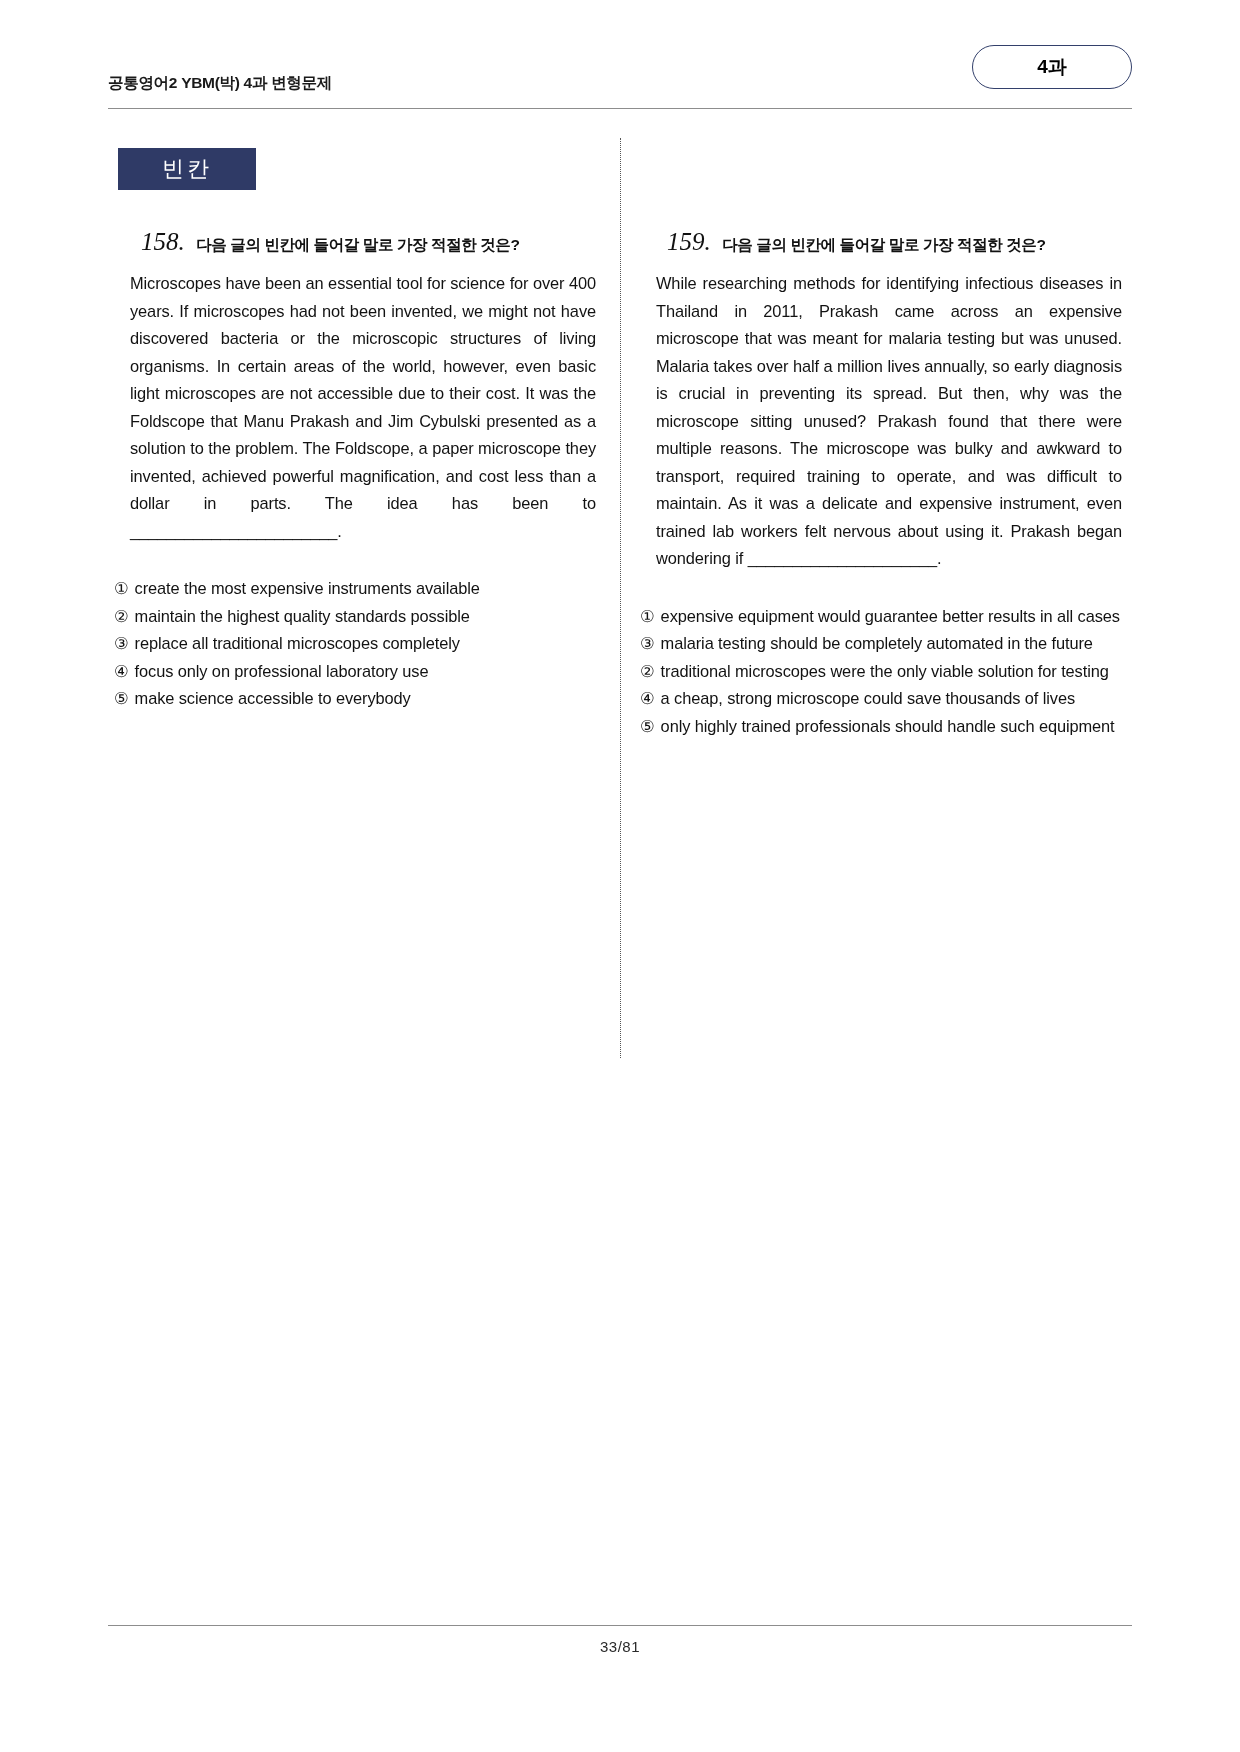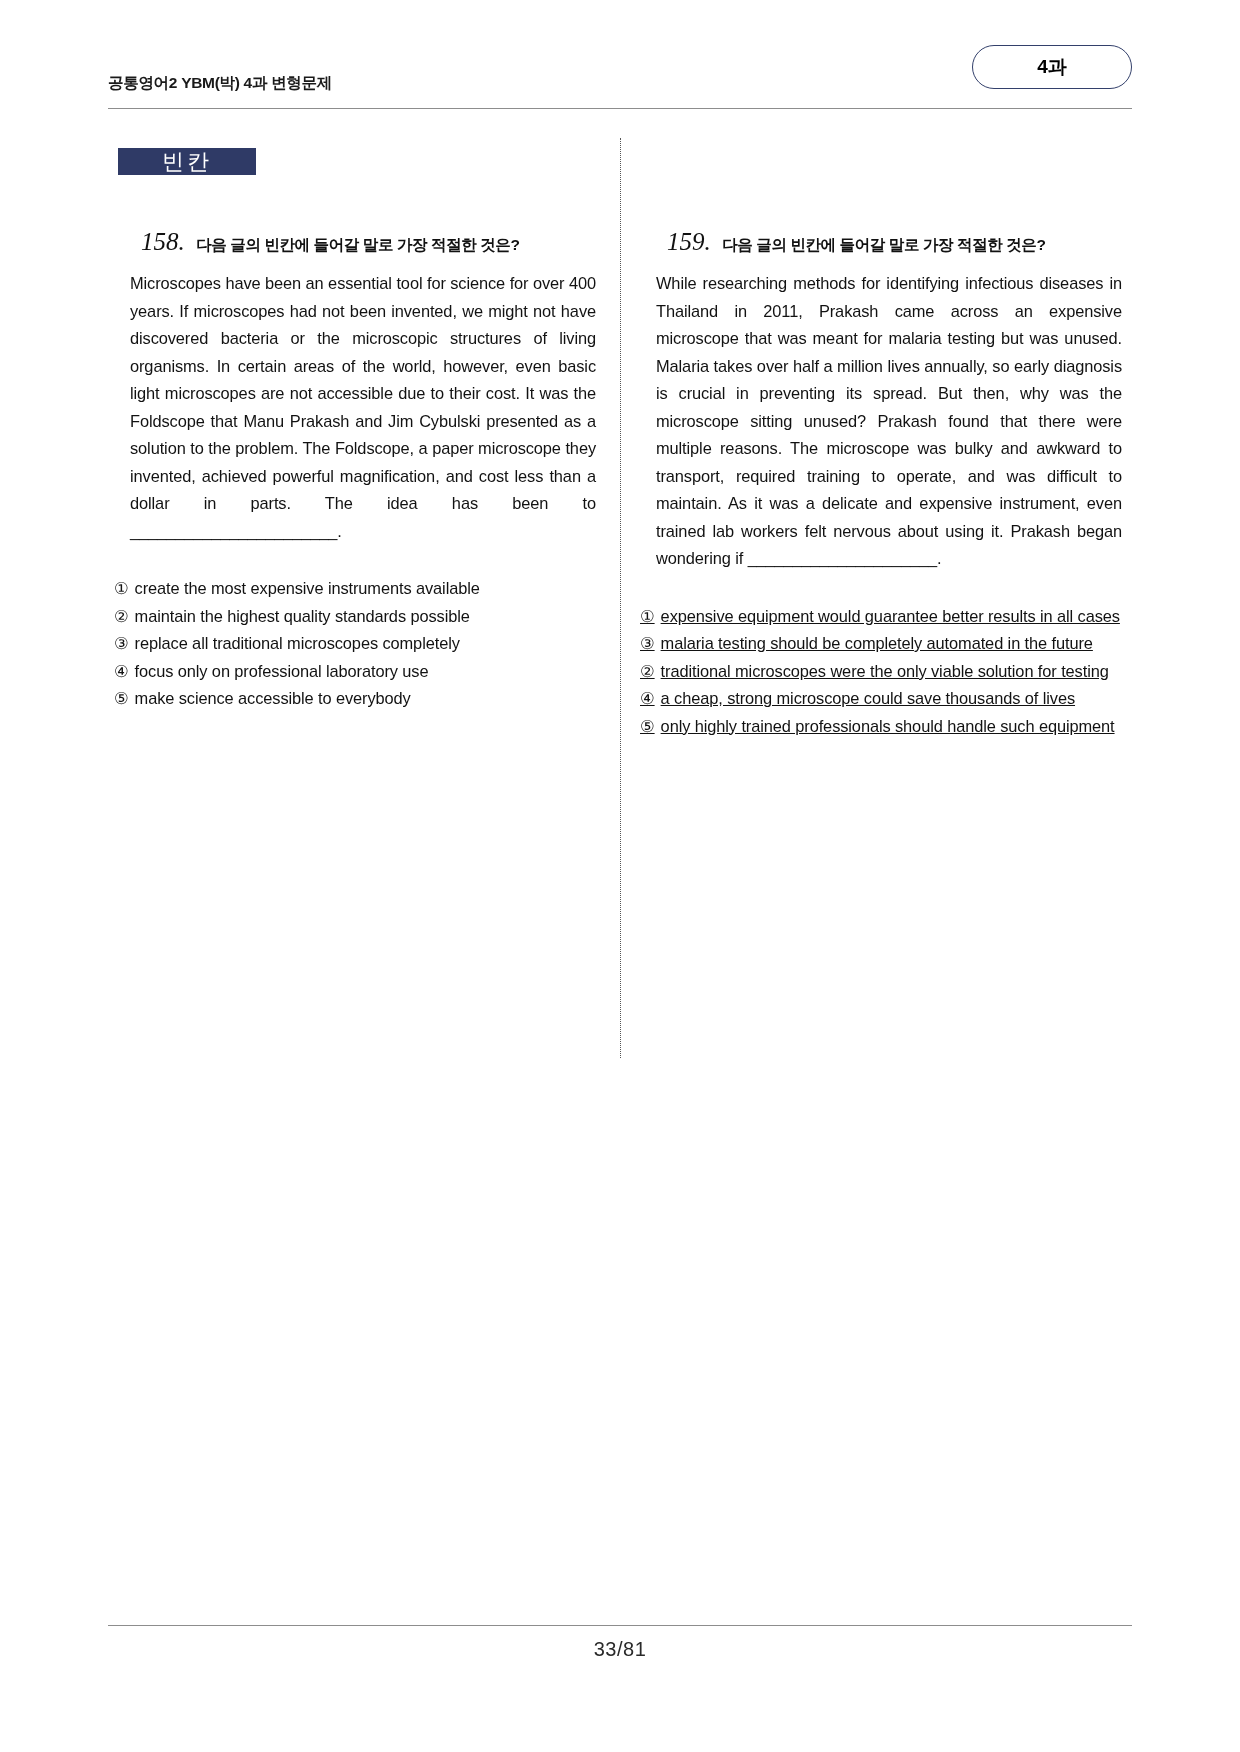--- a/index.html
+++ b/index.html
@@ -64,21 +64,21 @@
     height: 0;
     border-top: 1.2px solid #8d8d8d;
   }
 
   
   .section-tag {
     position: absolute;
     left: 118px;
     top: 148px;
     width: 138px;
-    height: 27px;
+    height: 42px;
     background: #2f3a66;
     display: flex;
     align-items: center;
     justify-content: center;
   }
   .section-tag span {
     color: #ffffff;
     font-size: 22px;
     letter-spacing: 3px;
     font-weight: 400;
@@ -140,42 +140,41 @@
   .choice {
     font-size: 16.4px;
     line-height: 27.5px;
     color: #121212;
     letter-spacing: -0.1px;
     margin-bottom: 0;
   }
   .choice.justified {
     text-align: justify;
     text-justify: inter-word;
-    text-decoration: underline;
   }
   .choice .marker {
     margin-right: 6px;
   }
 
   
   .footer-rule {
     position: absolute;
     left: 108px;
     top: 1625px;
     width: 1024px;
     height: 0;
     border-top: 1.1px solid #8d8d8d;
   }
   .page-number {
     position: absolute;
     left: 0;
     top: 1638px;
     width: 1240px;
     text-align: center;
-    font-size: 20px;
+    font-size: 15px;
     color: #2a2a2a;
     letter-spacing: 0.5px;
   }
 </style>
 </head>
 <body>
 
 <div class="page">
 
   <div class="header">

